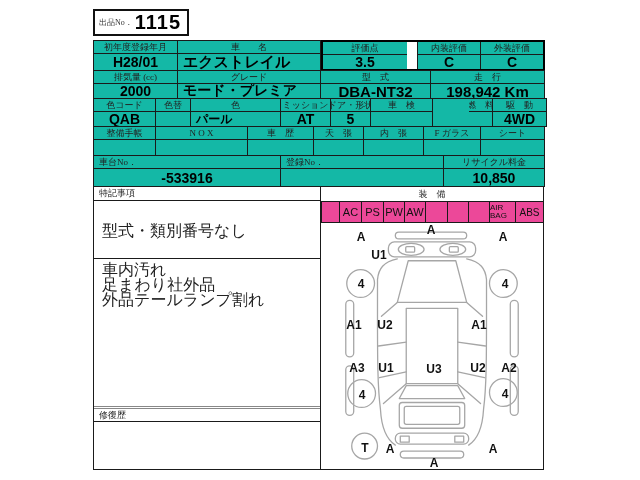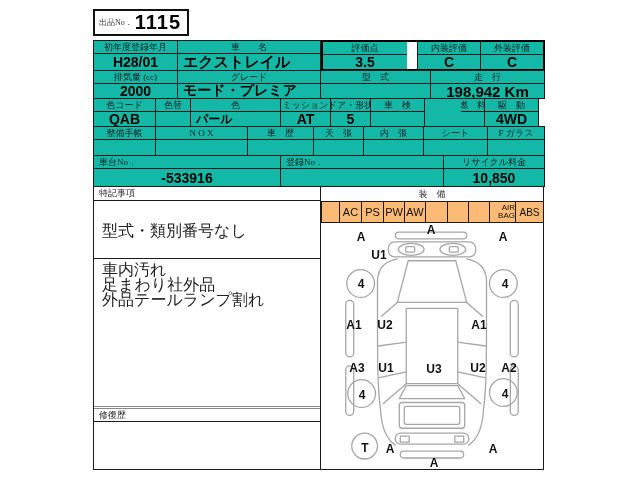--- a/index.html
+++ b/index.html
@@ -30,21 +30,21 @@
   .scorebox .cell:first-child{border-left:none;}
 
   
   .section{border:1px solid #1a1a1a;}
   .sec-label{font-family:"Liberation Serif", serif;font-size:9px;color:#222;display:flex;align-items:center;}
   .notes-text{font-size:16px;color:#222;line-height:15px;}
 
   
   .eq-strip{display:flex;}
   .eq-cell{box-sizing:border-box;border:1px solid #1a1a1a;margin-left:-1px;height:22px;display:flex;align-items:center;justify-content:center;
-           font-size:11px;font-weight:normal;color:#111;text-align:right;background:#fdba74;}
+           font-size:11px;font-weight:normal;color:#111;text-align:left;background:#ec4899;}
   .eq-cell:first-child{margin-left:0;}
   .eq-cell.small{font-size:8px;line-height:8px;}
 
   
   .mk{position:absolute;transform:translate(-50%,-50%);font-size:12px;font-weight:bold;color:#111;white-space:nowrap;}
 </style>
 </head>
 <body>
 
 <div class="sheet">
@@ -83,20 +83,21 @@
     <div class="cell" style="width:85px;">
       <div class="hd">排気量 (cc)</div>
       <div class="vl">2000</div>
     </div>
     <div class="cell" style="width:144px;">
       <div class="hd">グレード</div>
       <div class="vl left">モード・プレミア</div>
     </div>
     <div class="cell" style="width:111px;">
       <div class="hd">型　式</div>
+      <div class="vl big">DBA-NT32</div>
     </div>
     <div class="cell" style="width:115px;">
       <div class="hd">走　行</div>
       <div class="vl big">198,942 Km</div>
     </div>
   </div>
 
   <div class="abs row" style="left:93px;top:98px;height:29px;">
     <div class="cell" style="width:63px;">
       <div class="hd">色コード</div>
@@ -111,21 +112,21 @@
       <div class="vl left mid">パール</div>
     </div>
     <div class="cell" style="width:51px;">
       <div class="hd">ミッション</div>
       <div class="vl">AT</div>
     </div>
     <div class="cell" style="width:41px;">
       <div class="hd">ドア・形状</div>
       <div class="vl">5</div>
     </div>
-    <div class="cell" style="width:55px;">
+    <div class="cell" style="width:63px;">
       <div class="hd">車　検</div>
       <div class="vl"></div>
     </div>
     <div class="cell" style="width:61px;padding-left:36px;">
       <div class="hd">燃　料</div>
       <div class="vl"></div>
     </div>
     <div class="cell" style="width:55px;">
       <div class="hd">駆　動</div>
       <div class="vl">4WD</div>
@@ -146,26 +147,26 @@
       <div class="vl"></div>
     </div>
     <div class="cell" style="width:51px;">
       <div class="hd">天　張</div>
       <div class="vl"></div>
     </div>
     <div class="cell" style="width:61px;">
       <div class="hd">内　張</div>
       <div class="vl"></div>
     </div>
+    <div class="cell" style="width:58px;">
+      <div class="hd">F ガラス</div>
+      <div class="vl"></div>
+    </div>
     <div class="cell" style="width:65px;">
       <div class="hd">シート</div>
-      <div class="vl"></div>
-    </div>
-    <div class="cell" style="width:58px;">
-      <div class="hd">F ガラス</div>
       <div class="vl"></div>
     </div>
   </div>
 
   <div class="abs row" style="left:93px;top:155px;height:32px;">
     <div class="cell" style="width:188px;">
       <div class="hd" style="justify-content:flex-start;padding-left:5px;text-align:right;">車台No．</div>
       <div class="vl">-533916</div>
     </div>
     <div class="cell" style="width:164px;">

